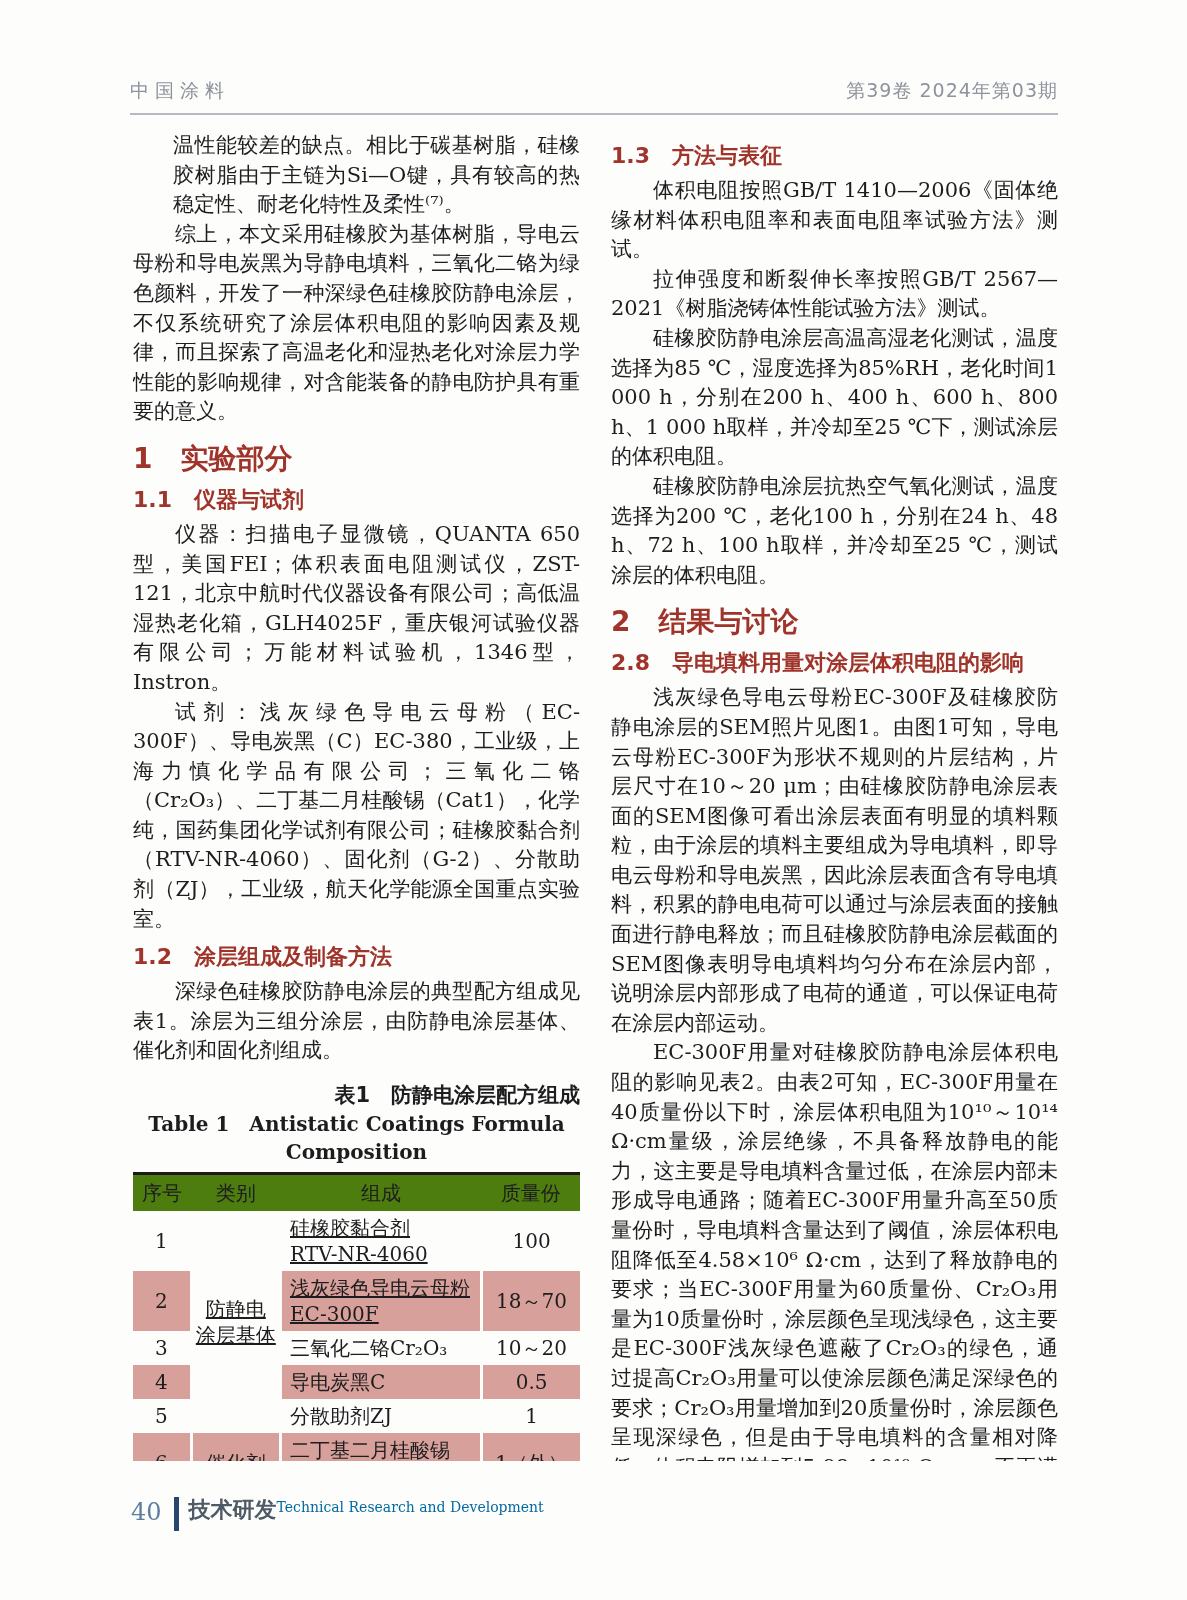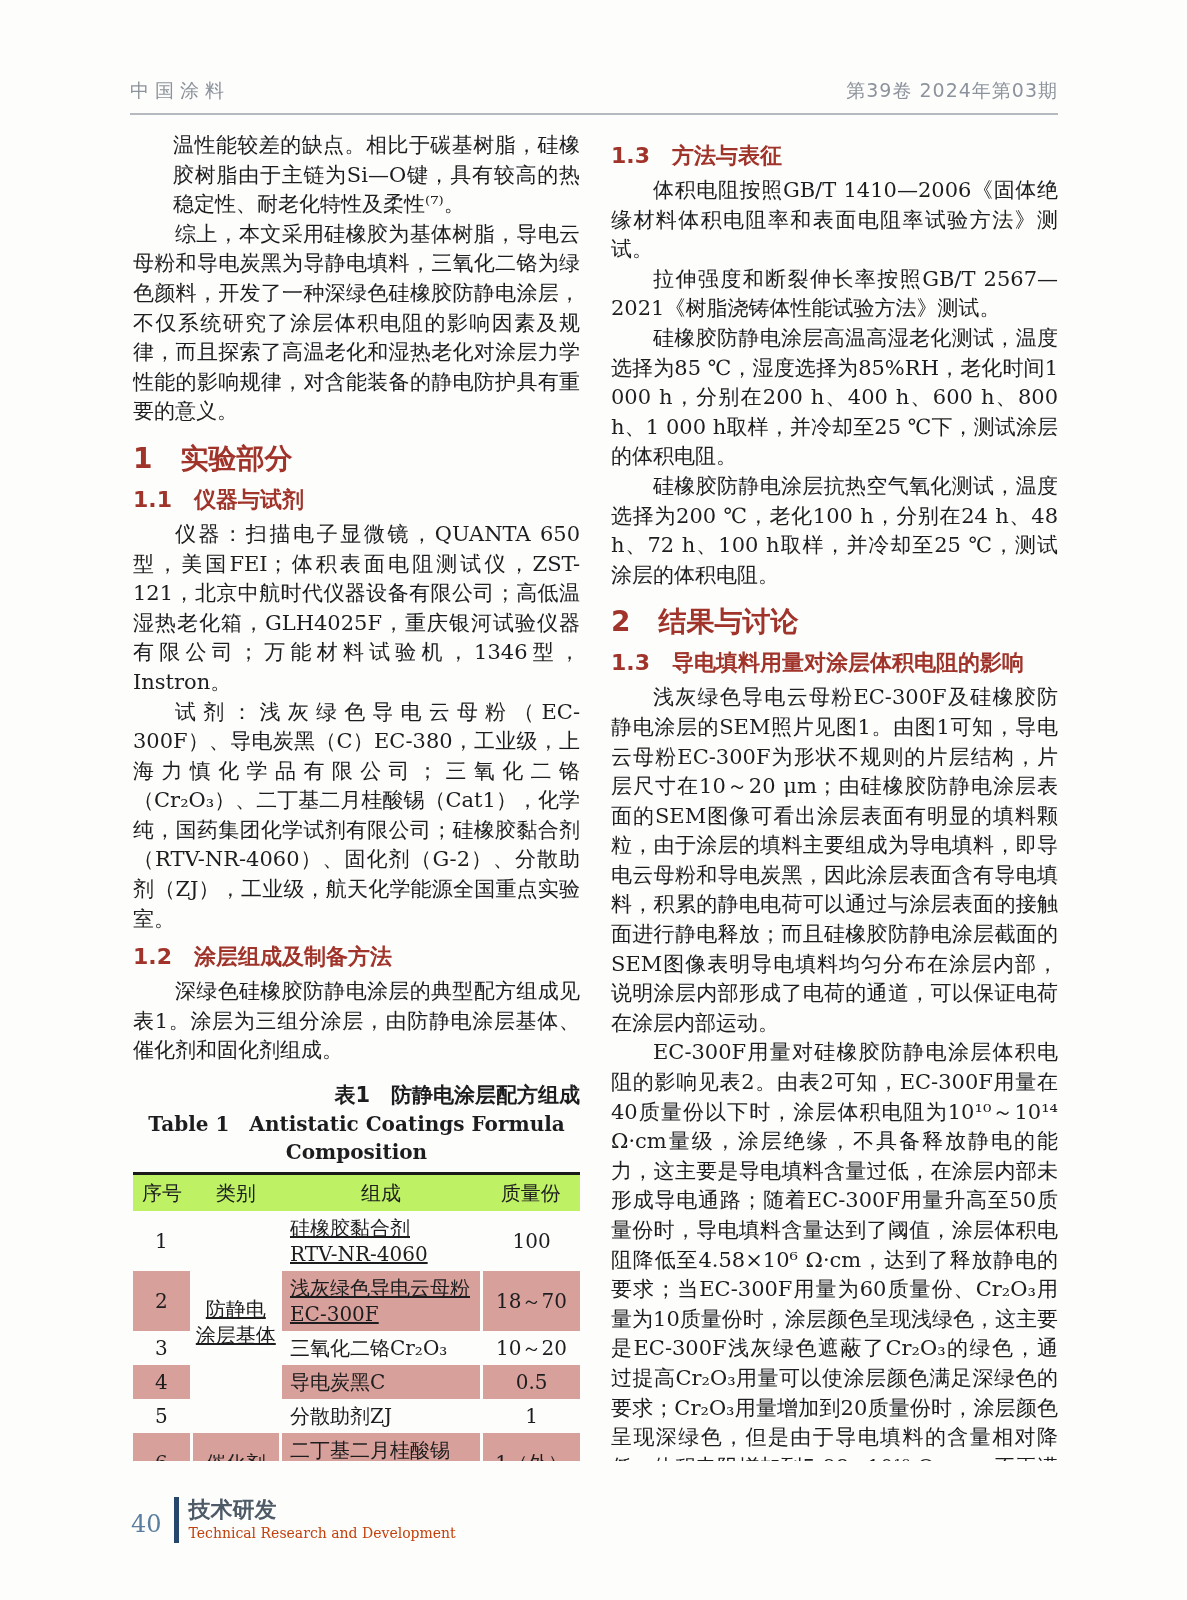--- a/index.html
+++ b/index.html
@@ -52,45 +52,45 @@
   .tbl-caption-en{
     font-weight:bold;font-size:20px;text-align:center;line-height:28px;
     margin-bottom:6px;text-indent:0;
   }
   table.t1{
     width:100%;border-collapse:collapse;
     border-top:3px solid #1a1a1a;border-bottom:3px solid #1a1a1a;
     font-size:20px;line-height:26px;
   }
   table.t1 th{
-    background:#bef264;font-weight:normal;
+    background:#4d7c0f;font-weight:normal;
     padding:5px 2px;text-align:center;
   }
   table.t1 td{padding:4px 2px;text-align:center;vertical-align:middle;}
   table.t1 td.comp{text-align:left;padding-left:8px;}
   table.t1 td + td{border-left:3px solid #fdfdfc;}
   table.t1 td.shade{background:#d7a09a;}
   .pre{white-space:pre-line;text-decoration:underline;}
   .c-no{width:13%;}.c-cat{width:20%;}.c-comp{width:45%;}.c-mass{width:22%;}
   
   .pagefoot{
     position:absolute;left:131px;top:1497px;
     display:flex;align-items:stretch;
   }
   .page-number{
     font-size:24px;color:#5b7e9f;align-self:flex-end;
     margin-right:12px;line-height:30px;padding-bottom:4px;
   }
   .foot-bar{width:5px;background:#27466b;margin-right:10px;}
-  .foot-labels{display:flex;flex-direction:column;justify-content:center;}
+  .foot-labels{display:flex;flex-direction:row;justify-content:center;}
   .foot-zh{
     font-family:"DejaVu Sans", sans-serif;font-weight:bold;
     font-size:22px;color:#4e5a66;line-height:26px;
   }
-  .foot-en{font-size:14px;color:#c2410c;line-height:20px;}
+  .foot-en{font-size:14px;color:#0369a1;line-height:20px;}
 </style>
 </head>
 <body>
 
 <div class="page">
 
   <div class="pagehead">
     <span class="journal-name">中国涂料</span>
     <span class="issue-info">第39卷  2024年第03期</span>
   </div>
@@ -166,21 +166,21 @@
   </div>
 
   <div class="col col-right">
     <div class="sec-h2" style="margin-top:11px;">1.3　方法与表征</div>
     <p class="para">体积电阻按照GB/T 1410—2006《固体绝缘材料体积电阻率和表面电阻率试验方法》测试。</p>
     <p class="para">拉伸强度和断裂伸长率按照GB/T 2567—2021《树脂浇铸体性能试验方法》测试。</p>
     <p class="para">硅橡胶防静电涂层高温高湿老化测试，温度选择为85 ℃，湿度选择为85%RH，老化时间1 000 h，分别在200 h、400 h、600 h、800 h、1 000 h取样，并冷却至25 ℃下，测试涂层的体积电阻。</p>
     <p class="para">硅橡胶防静电涂层抗热空气氧化测试，温度选择为200 ℃，老化100 h，分别在24 h、48 h、72 h、100 h取样，并冷却至25 ℃，测试涂层的体积电阻。</p>
 
     <div class="sec-h1">2　结果与讨论</div>
-    <div class="sec-h2">1.3　导电填料用量对涂层体积电阻的影响</div>
+    <div class="sec-h2">2.8　导电填料用量对涂层体积电阻的影响</div>
     <p class="para">浅灰绿色导电云母粉EC-300F及硅橡胶防静电涂层的SEM照片见图1。由图1可知，导电云母粉EC-300F为形状不规则的片层结构，片层尺寸在10～20 μm；由硅橡胶防静电涂层表面的SEM图像可看出涂层表面有明显的填料颗粒，由于涂层的填料主要组成为导电填料，即导电云母粉和导电炭黑，因此涂层表面含有导电填料，积累的静电电荷可以通过与涂层表面的接触面进行静电释放；而且硅橡胶防静电涂层截面的SEM图像表明导电填料均匀分布在涂层内部，说明涂层内部形成了电荷的通道，可以保证电荷在涂层内部运动。</p>
     <p class="para">EC-300F用量对硅橡胶防静电涂层体积电阻的影响见表2。由表2可知，EC-300F用量在40质量份以下时，涂层体积电阻为10¹⁰～10¹⁴ Ω·cm量级，涂层绝缘，不具备释放静电的能力，这主要是导电填料含量过低，在涂层内部未形成导电通路；随着EC-300F用量升高至50质量份时，导电填料含量达到了阈值，涂层体积电阻降低至4.58×10⁶ Ω·cm，达到了释放静电的要求；当EC-300F用量为60质量份、Cr₂O₃用量为10质量份时，涂层颜色呈现浅绿色，这主要是EC-300F浅灰绿色遮蔽了Cr₂O₃的绿色，通过提高Cr₂O₃用量可以使涂层颜色满足深绿色的要求；Cr₂O₃用量增加到20质量份时，涂层颜色呈现深绿色，但是由于导电填料的含量相对降低，体积电阻增加到5.98×10¹⁰ Ω·cm，不再满足释放静电的要求；当EC-300F用量为70质量份时，涂层体积电阻均为10⁶ Ω·cm量级，满足释放静电的要求，但是由于云母粉用量过高，颜色为浅灰色。综上，EC-300F和Cr₂O₃的最佳用量分别为50质量份和10质量份。</p>
 
   </div>
 
   <div class="pagefoot">
     <span class="page-number">40</span>
     <span class="foot-bar"></span>
     <span class="foot-labels">
       <span class="foot-zh">技术研发</span>

